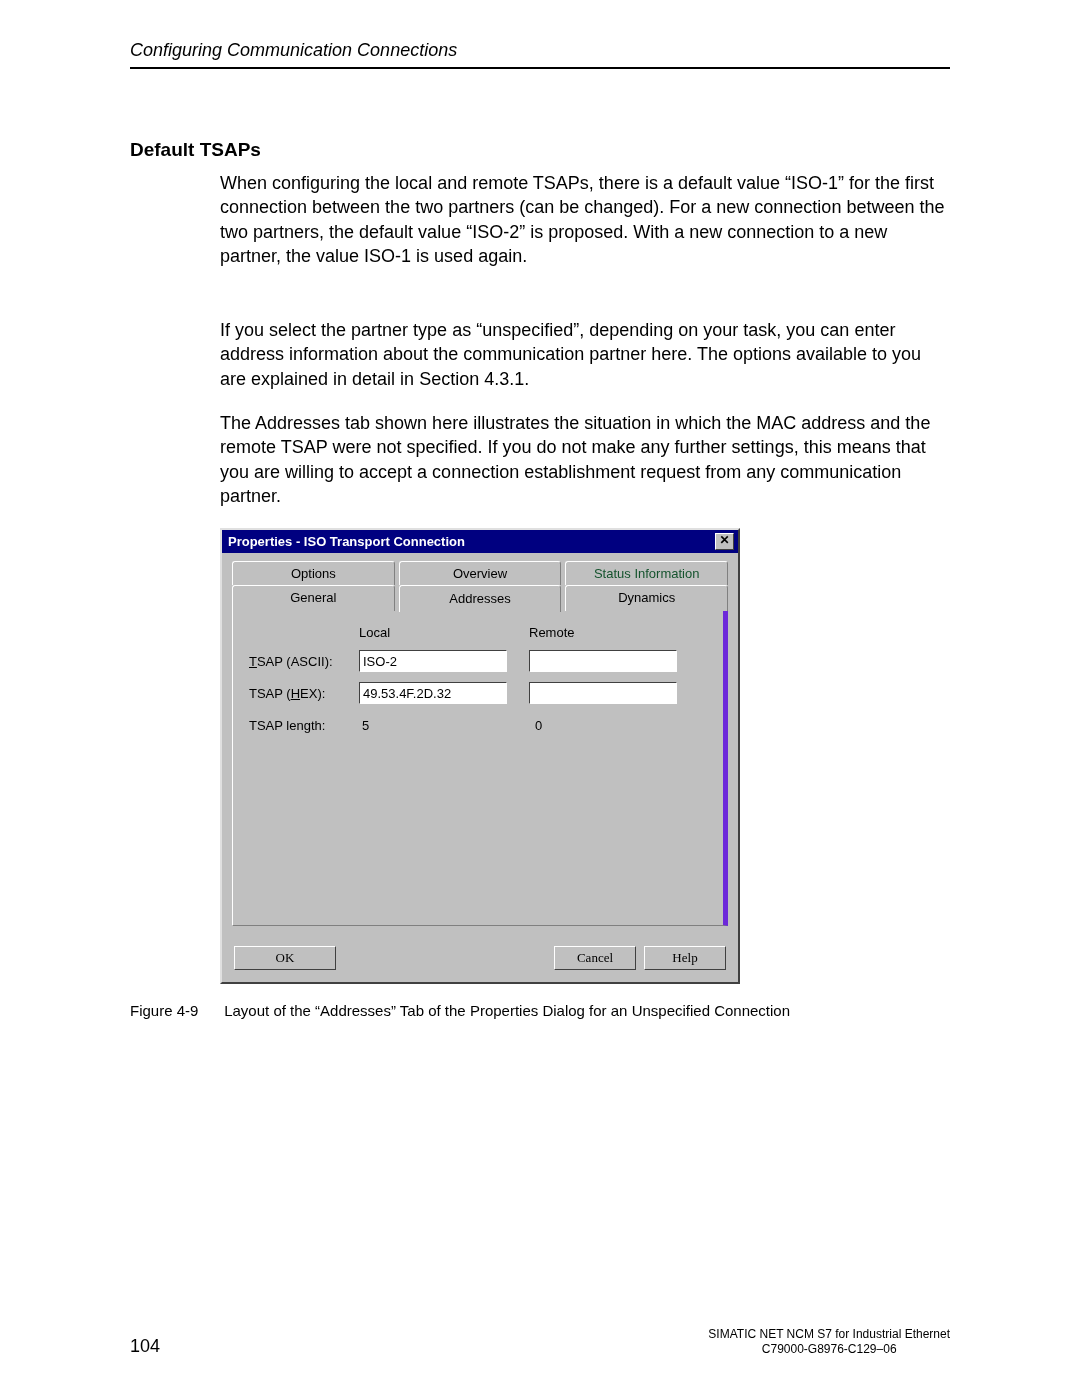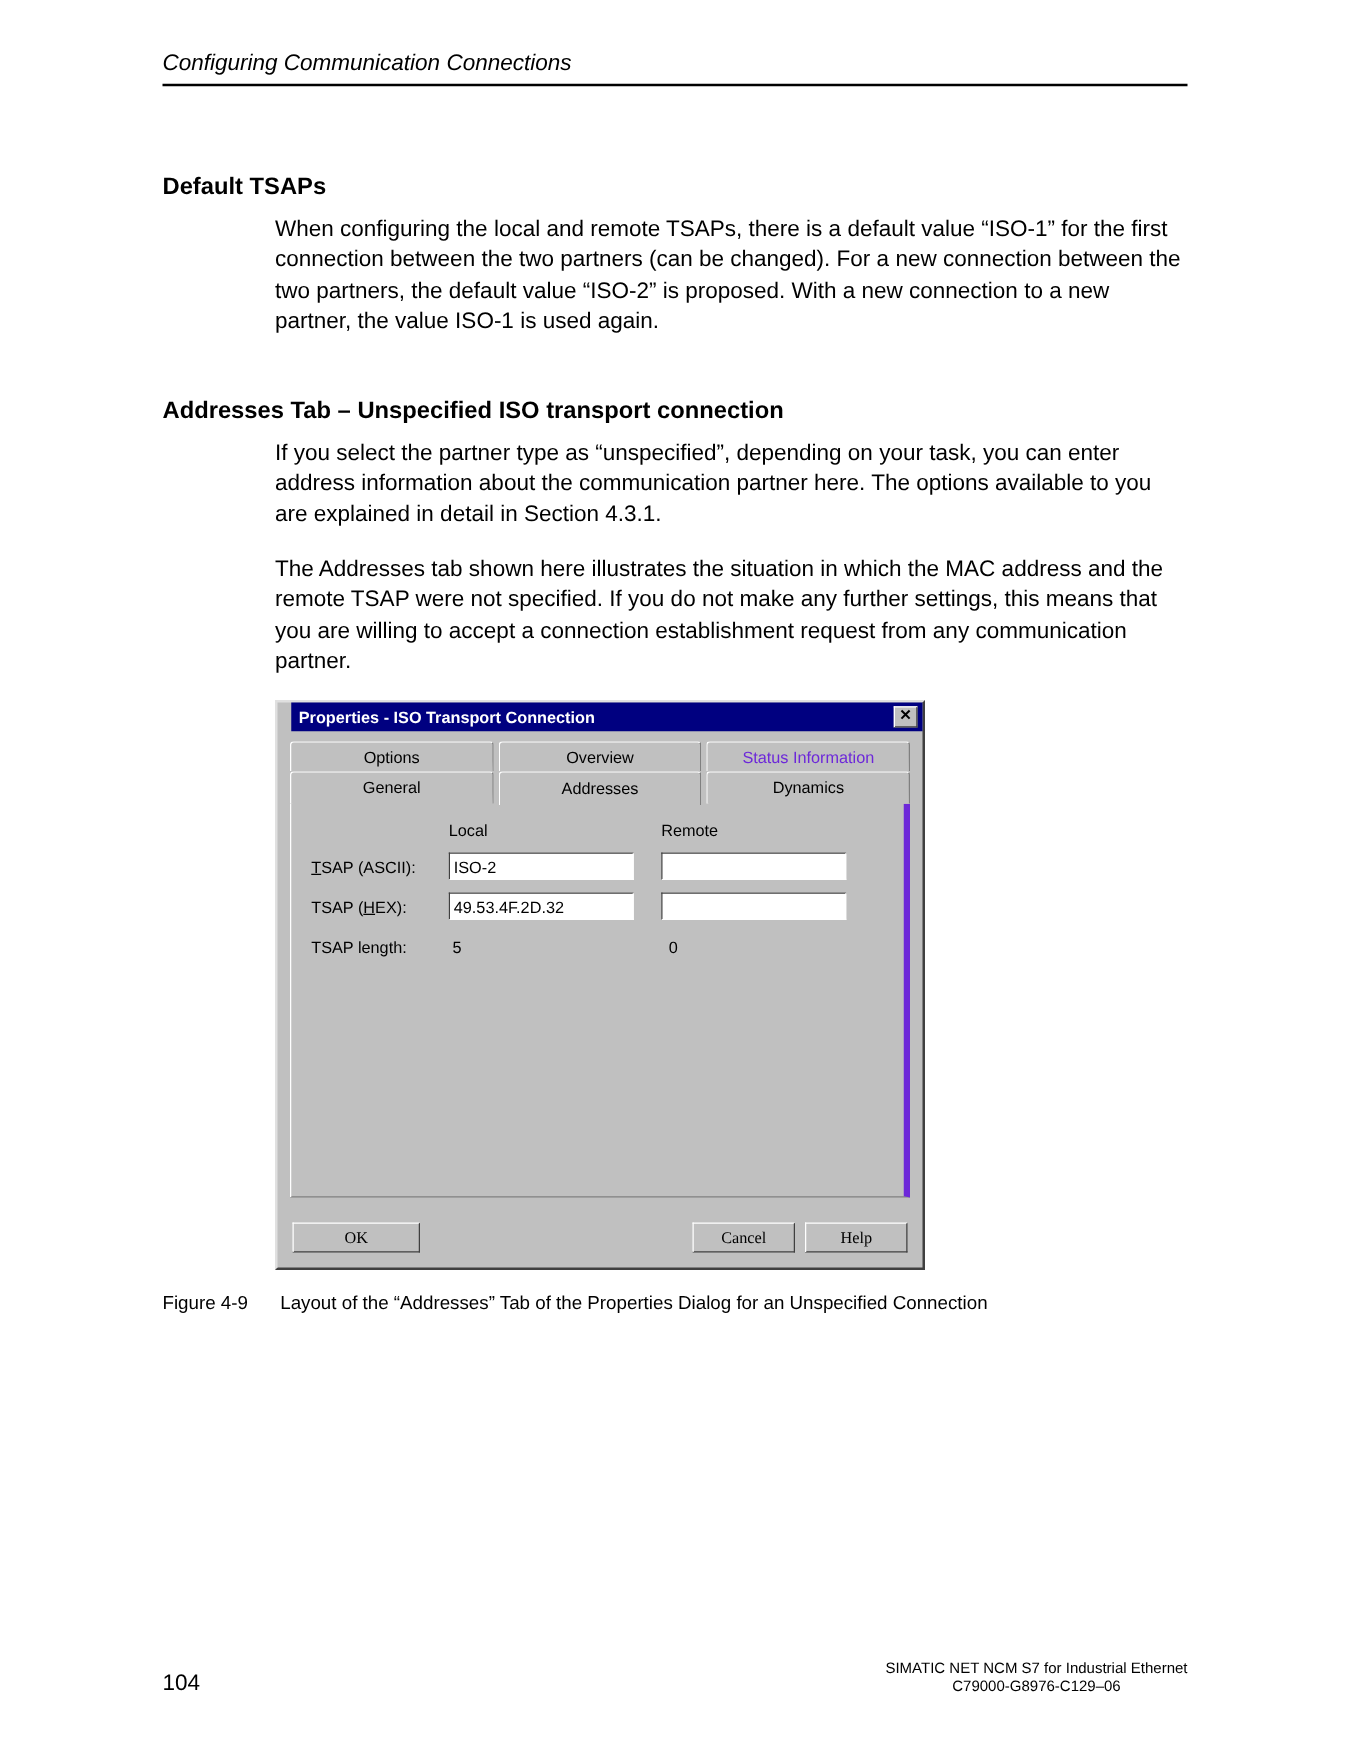--- a/index.html
+++ b/index.html
@@ -77,21 +77,20 @@
   }
   .titlebar {
     background: #000080;
     color: #fff;
     font-weight: bold;
     padding: 3px 4px 3px 6px;
     display: flex;
     justify-content: space-between;
     align-items: center;
     font-size: 13px;
-    margin-left: 11px;
   }
   .title-close {
     width: 17px; height: 15px;
     background: #c0c0c0;
     border-top: 1px solid #fff;
     border-left: 1px solid #fff;
     border-right: 1px solid #404040;
     border-bottom: 1px solid #404040;
     color: #000;
     font-weight: bold;
@@ -118,21 +117,21 @@
     border-top: 1px solid #fff;
     border-left: 1px solid #fff;
     border-right: 1px solid #808080;
     border-top-left-radius: 3px;
     border-top-right-radius: 3px;
     background: #c0c0c0;
     font-size: 13px;
     position: relative;
   }
   .tab.disabled {
-    color: #6d28d9;
+    color: #14532d;
   }
   .tab.active {
     background: #c0c0c0;
     z-index: 2;
     padding: 5px 0 6px 0;
     margin-bottom: -1px;
   }
   .tab-pane {
     border-left: 1px solid #fff;
     border-bottom: 1px solid #808080;
@@ -207,21 +206,20 @@
 <div class="page">
 
   <div class="running-header">Configuring Communication Connections</div>
   <hr class="header-rule">
 
   <div class="section-heading">Default TSAPs</div>
   <p class="body-para">When configuring the local and remote TSAPs, there is a default value “ISO-1” for the first connection between the two partners (can be changed). For a new connection between the two partners, the default value “ISO-2” is proposed. With a new connection to a new partner, the value ISO-1 is used again.</p>
 
   <div style="height:30px"></div>
 
-  <div class="section-heading">Addresses Tab – Unspecified ISO transport connection</div>
   <p class="body-para">If you select the partner type as “unspecified”, depending on your task, you can enter address information about the communication partner here. The options available to you are explained in detail in Section 4.3.1.</p>
   <p class="body-para">The Addresses tab shown here illustrates the situation in which the MAC address and the remote TSAP were not specified. If you do not make any further settings, this means that you are willing to accept a connection establishment request from any communication partner.</p>
 
   <div class="dialog-outer">
     <div class="titlebar">
       <span>Properties - ISO Transport Connection</span>
       <span class="title-close">✕</span>
     </div>
     <div class="dialog-body">
       <div class="tab-rows">

